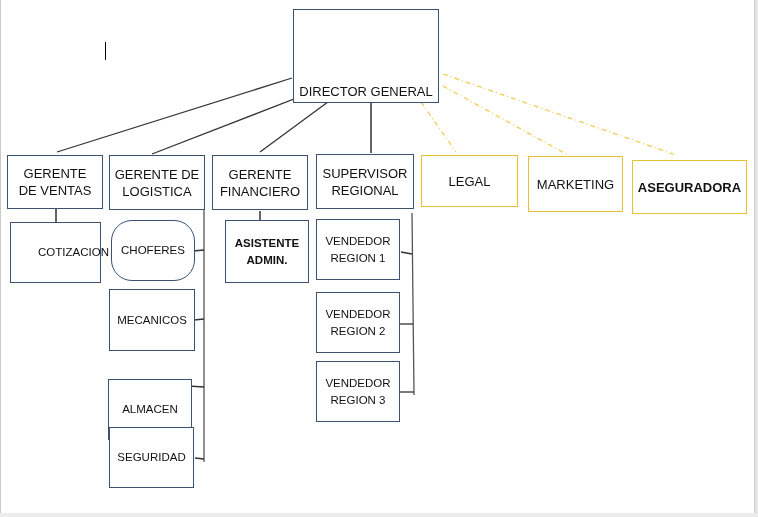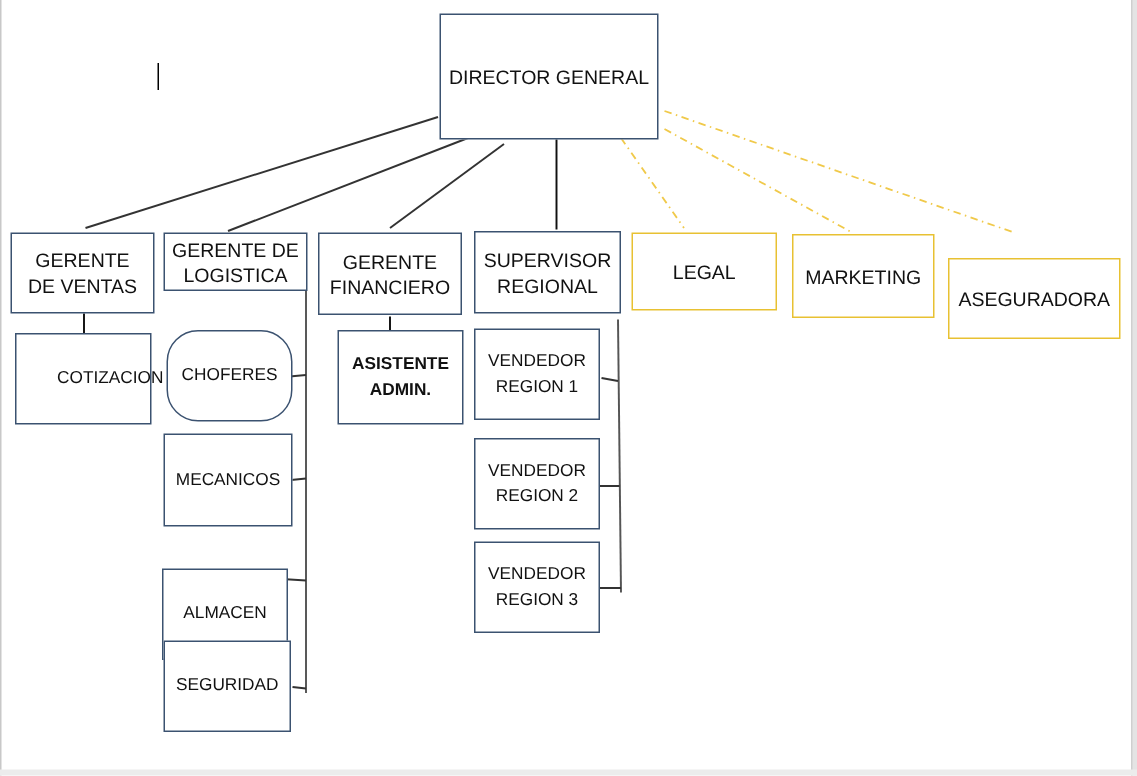--- a/index.html
+++ b/index.html
@@ -52,48 +52,48 @@
   <line x1="195" y1="458" x2="204" y2="459" stroke="#333" stroke-width="1.3"></line>
 
   <line x1="260" y1="211" x2="260" y2="220" stroke="#111" stroke-width="1.3"></line>
 
   <line x1="412" y1="213" x2="414" y2="395" stroke="#555" stroke-width="1.3"></line>
   <line x1="401" y1="252" x2="412" y2="254" stroke="#333" stroke-width="1.3"></line>
   <line x1="400" y1="324" x2="413" y2="324" stroke="#333" stroke-width="1.3"></line>
   <line x1="400" y1="392" x2="414" y2="392" stroke="#333" stroke-width="1.3"></line>
 </svg>
 
-<div class="box" style="left:293px;top:9px;width:146px;height:84px;">
+<div class="box" style="left:293px;top:9px;width:146px;height:94px;align-items:flex-end;">
   <span>DIRECTOR GENERAL</span>
 </div>
 
 <div class="box" style="left:7px;top:155px;width:96px;height:54px;">
   <span>GERENTE
 DE VENTAS</span>
 </div>
-<div class="box" style="left:109px;top:155px;width:96px;height:39px;">
+<div class="box" style="left:109px;top:155px;width:96px;height:55px;">
   <span>GERENTE DE
 LOGISTICA</span>
 </div>
 <div class="box" style="left:212px;top:155px;width:96px;height:55px;">
   <span>GERENTE
 FINANCIERO</span>
 </div>
 <div class="box" style="left:316px;top:154px;width:98px;height:55px;">
   <span>SUPERVISOR
 REGIONAL</span>
 </div>
 
 <div class="box ext" style="left:421px;top:155px;width:97px;height:52px;">
   <span>LEGAL</span>
 </div>
 <div class="box ext" style="left:528px;top:156px;width:95px;height:56px;">
   <span>MARKETING</span>
 </div>
-<div class="box ext" style="left:632px;top:172px;width:115px;height:54px;">
+<div class="box ext" style="left:632px;top:160px;width:115px;height:54px;font-weight:bold;">
   <span>ASEGURADORA</span>
 </div>
 
 <div class="box small" style="left:10px;top:222px;width:91px;height:61px;padding-left:38px;">
   <span>COTIZACION</span>
 </div>
 
 <div class="box small" style="left:111px;top:220px;width:84px;height:61px;border-radius:21px;">
   <span>CHOFERES</span>
 </div>

